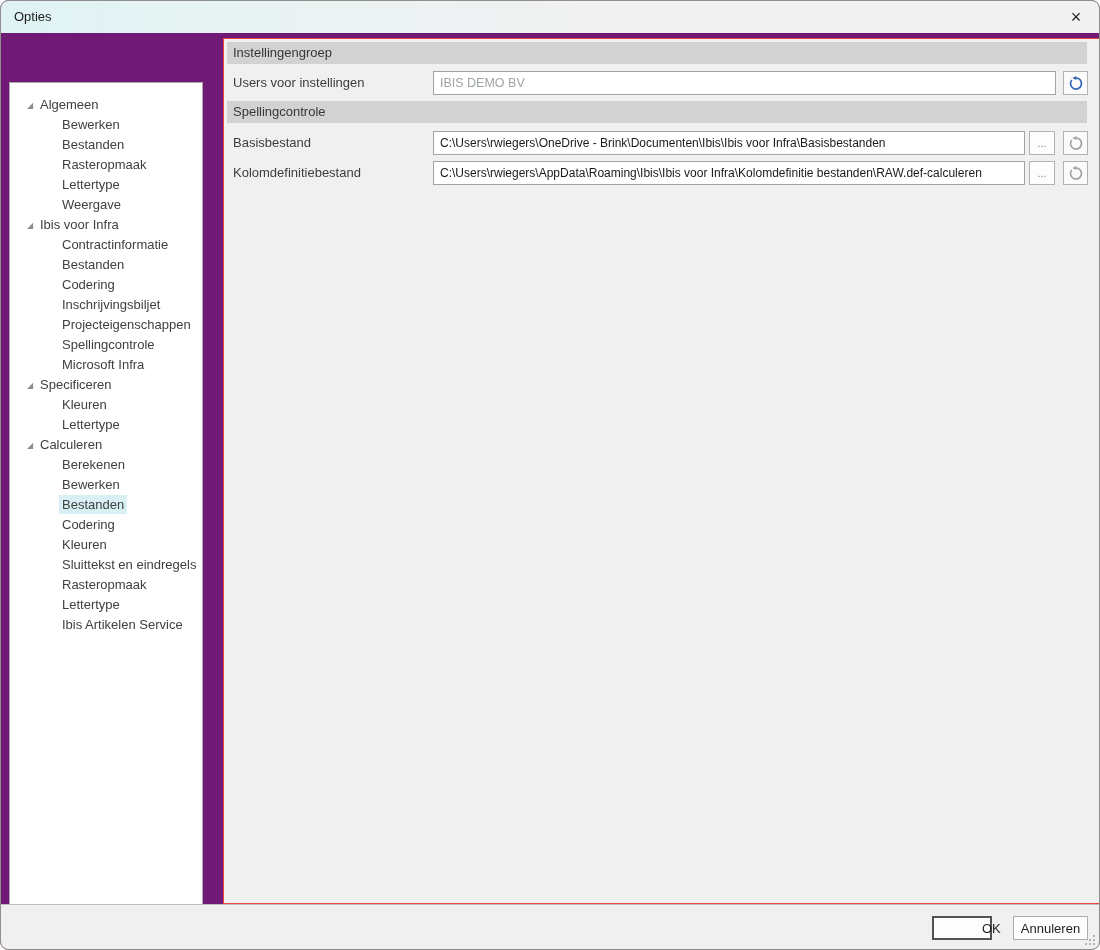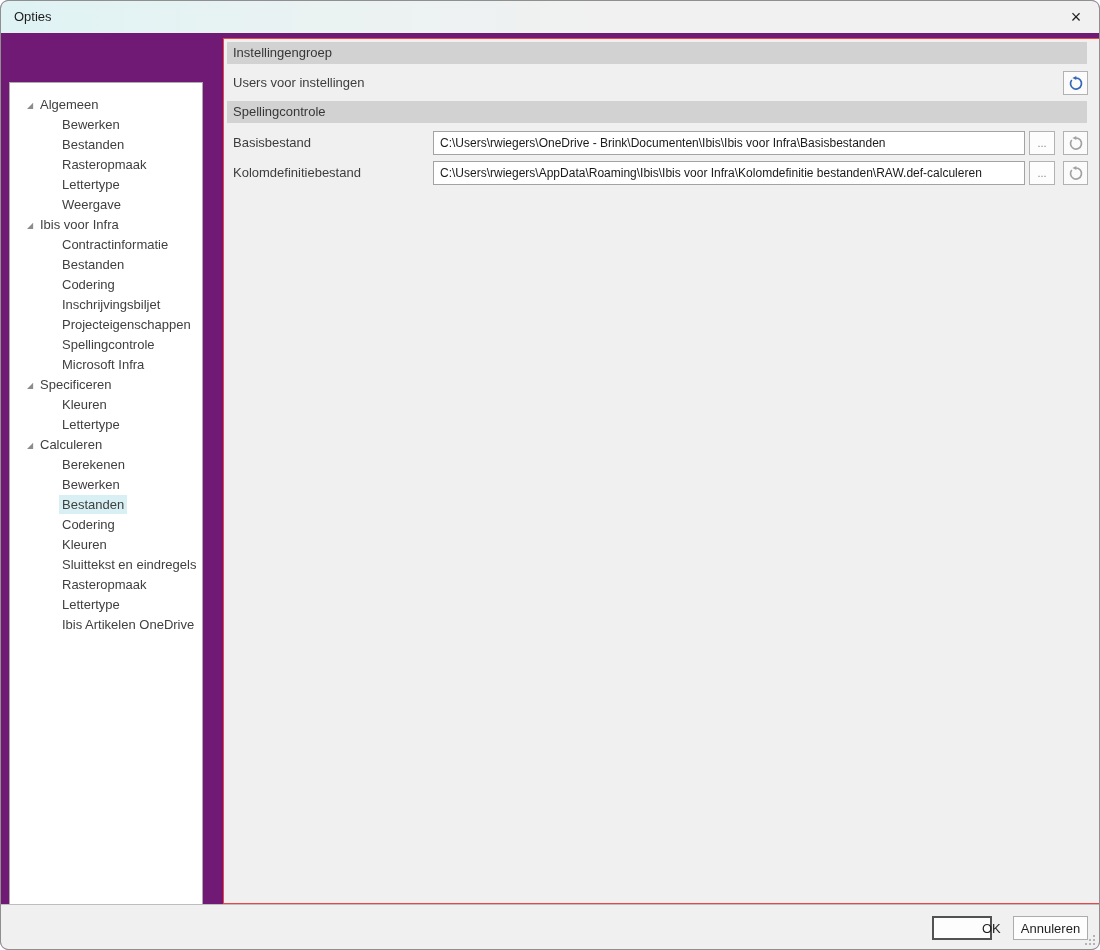--- a/index.html
+++ b/index.html
@@ -89,27 +89,28 @@
     <div class="trow child"><span class="tlabel">Lettertype</span></div>
     <div class="trow parent"><span class="tri">◢</span><span class="tlabel">Calculeren</span></div>
     <div class="trow child"><span class="tlabel">Berekenen</span></div>
     <div class="trow child"><span class="tlabel">Bewerken</span></div>
     <div class="trow child"><span class="tlabel selected">Bestanden</span></div>
     <div class="trow child"><span class="tlabel">Codering</span></div>
     <div class="trow child"><span class="tlabel">Kleuren</span></div>
     <div class="trow child"><span class="tlabel">Sluittekst en eindregels</span></div>
     <div class="trow child"><span class="tlabel">Rasteropmaak</span></div>
     <div class="trow child"><span class="tlabel">Lettertype</span></div>
-    <div class="trow child"><span class="tlabel">Ibis Artikelen OneDrive</span></div>
+    <div class="trow child"><span class="tlabel">Ibis Artikelen Service</span></div>
   </div>
 
   <div class="panel">
     <div class="secheader sec1">Instellingengroep</div>
 
     <span class="flabel lab1">Users voor instellingen</span>
+    <input class="finput in1" type="text" value="IBIS DEMO BV" style="">
     <button class="resetbtn active rs1">
       <svg width="16" height="16" viewBox="0 0 16 16">
         <path d="M3.79 4.96 A5.5 5.5 0 1 0 8 3" fill="none" stroke="currentColor" stroke-width="1.7"></path>
         <path d="M4.4 3 L8.3 0.9 L8.3 5.1 Z" fill="currentColor"></path>
       </svg>
     </button>
 
     <div class="secheader sec2">Spellingcontrole</div>
 
     <span class="flabel lab2">Basisbestand</span>

